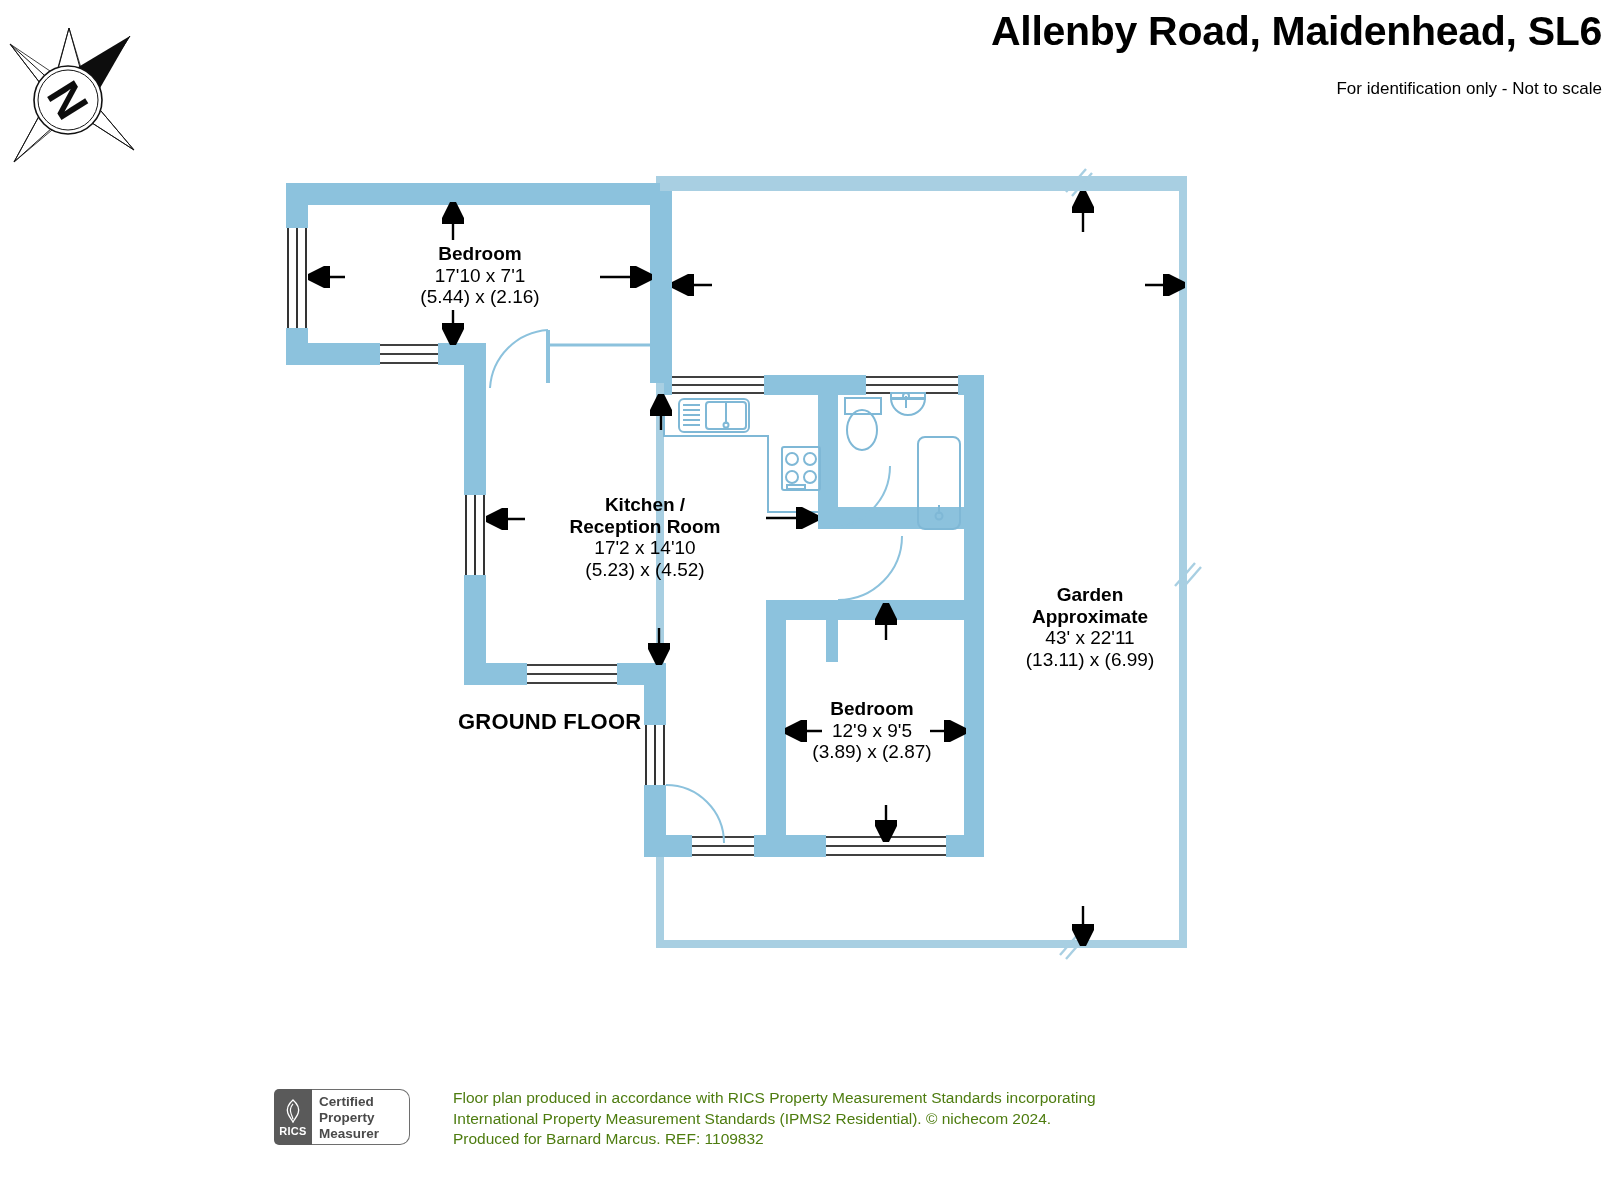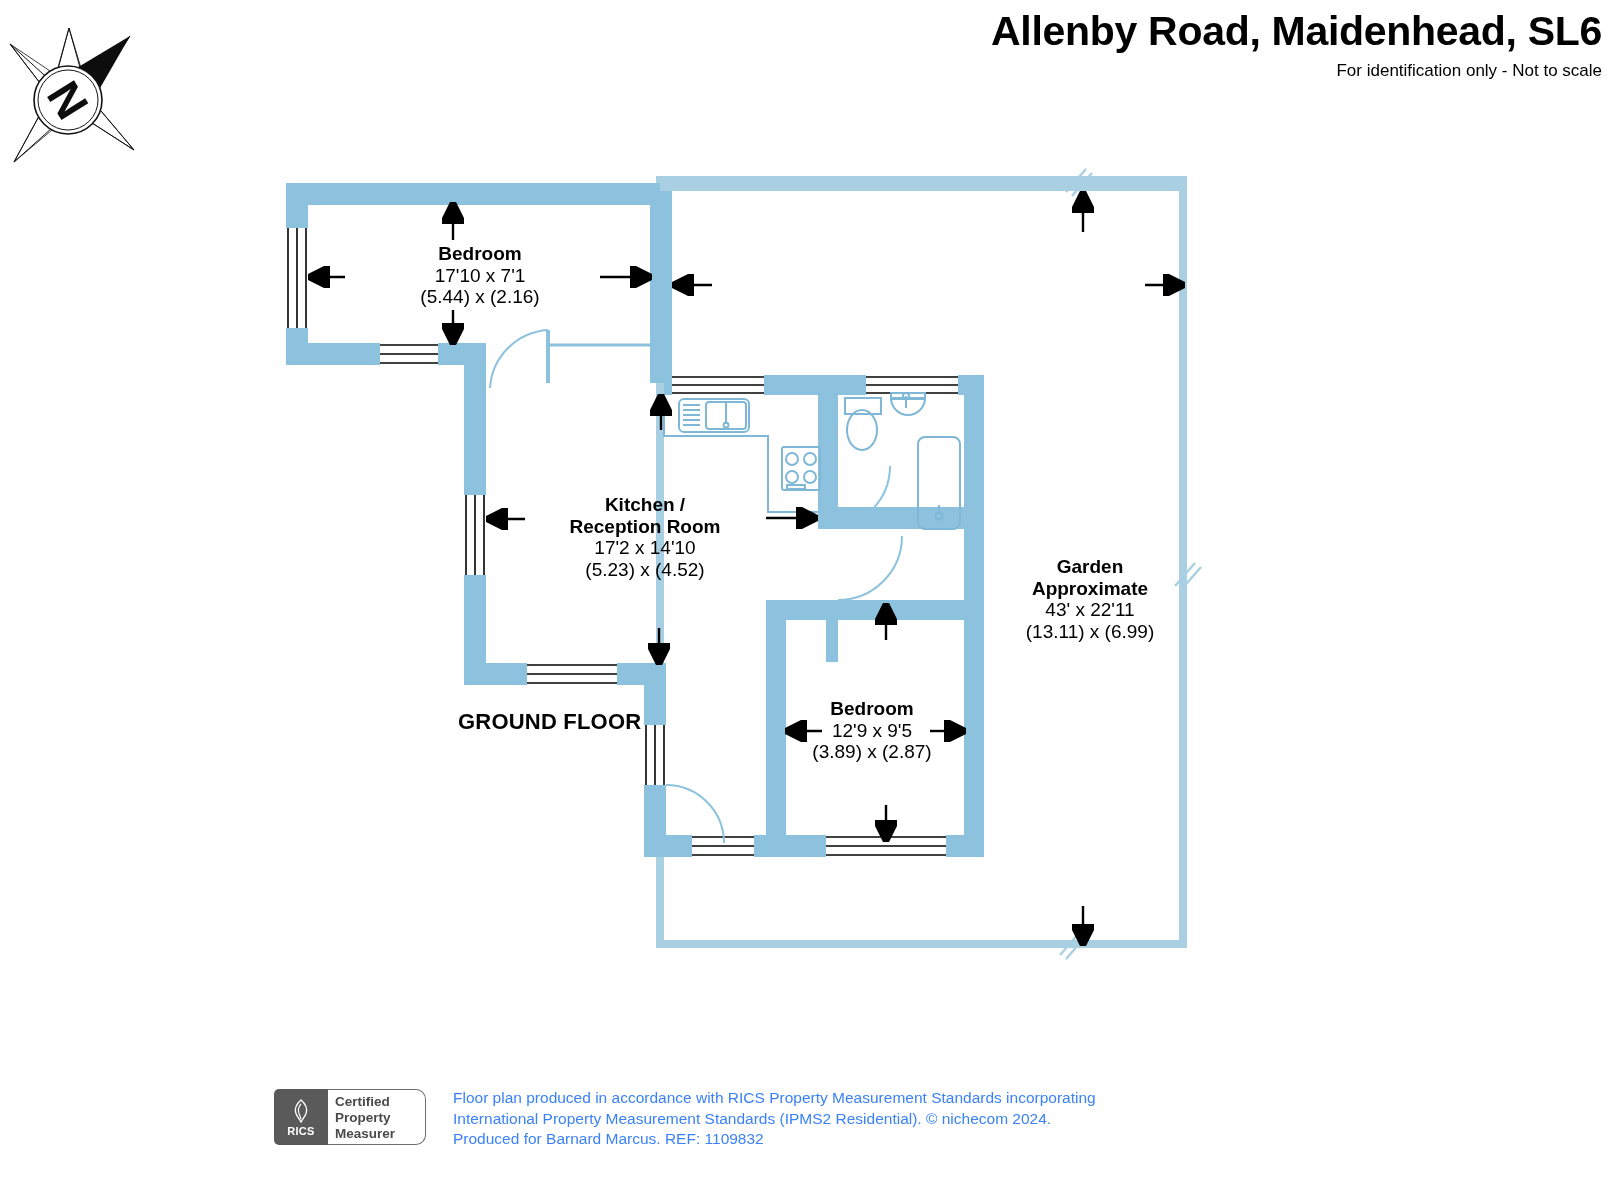--- a/index.html
+++ b/index.html
@@ -37,21 +37,21 @@
     font-size: 27px;
     color: #000;
     line-height: 32px;
     margin-top: 8px;
     white-space: nowrap;
   }
   #disclaimer {
     font-size: 17px;
     color: #000;
     line-height: 22px;
-    margin-top: 6px;
+    margin-top: 24px;
     white-space: nowrap;
   }
 
   
   #compass {
     position: absolute;
     left: 6px; top: 22px;
     width: 130px; height: 145px;
   }
 
@@ -67,21 +67,21 @@
     position: absolute;
     text-align: center;
     color: #000;
     line-height: 21.5px;
     white-space: nowrap;
   }
   .room-label .nm { font-size: 19px; font-weight: bold; display:block; }
   .room-label .dim { font-size: 19px; display:block; }
   #label-bed1 { left: 365px; top: 243px; width: 230px; }
   #label-kitchen { left: 520px; top: 494px; width: 250px; }
-  #label-garden { left: 970px; top: 556px; width: 240px; }
+  #label-garden { left: 970px; top: 584px; width: 240px; }
   #label-bed2 { left: 768px; top: 698px; width: 208px; }
   #label-floor {
     position: absolute;
     left: 458px; top: 709px;
     font-size: 22px; font-weight: bold; color: #000;
     letter-spacing: 0.2px;
   }
 
   
   #footer {
@@ -90,21 +90,21 @@
     width: 1612px; height: 120px;
   }
   #rics-badge {
     position: absolute;
     left: 274px; top: 1089px;
     display: flex;
     align-items: stretch;
     height: 56px;
   }
   #rics-mark {
-    width: 54px;
+    width: 38px;
     background: #5a5a5a;
     border-radius: 5px 0 0 5px;
     position: relative;
     display: flex;
     flex-direction: column;
     align-items: center;
     justify-content: center;
   }
   #rics-mark .ricslogo { width: 26px; height: 26px; }
   #rics-mark .ricstext {
@@ -122,21 +122,21 @@
     padding: 4px 0 0 7px;
     color: #4a4a4a;
     font-size: 13.5px;
     font-weight: bold;
     line-height: 16px;
   }
   #footer-text {
     position: absolute;
     left: 453px; top: 1088px;
     font-size: 15.5px;
-    color: #3b82f6;
+    color: #4d7c0f;
     line-height: 20.5px;
     white-space: nowrap;
   }
   #rp-logo {
     position: absolute;
     left: 1068px; top: 1085px;
     width: 160px; height: 60px;
   }
   #rp-dots { position: relative; height: 26px; }
   #rp-dots i {

